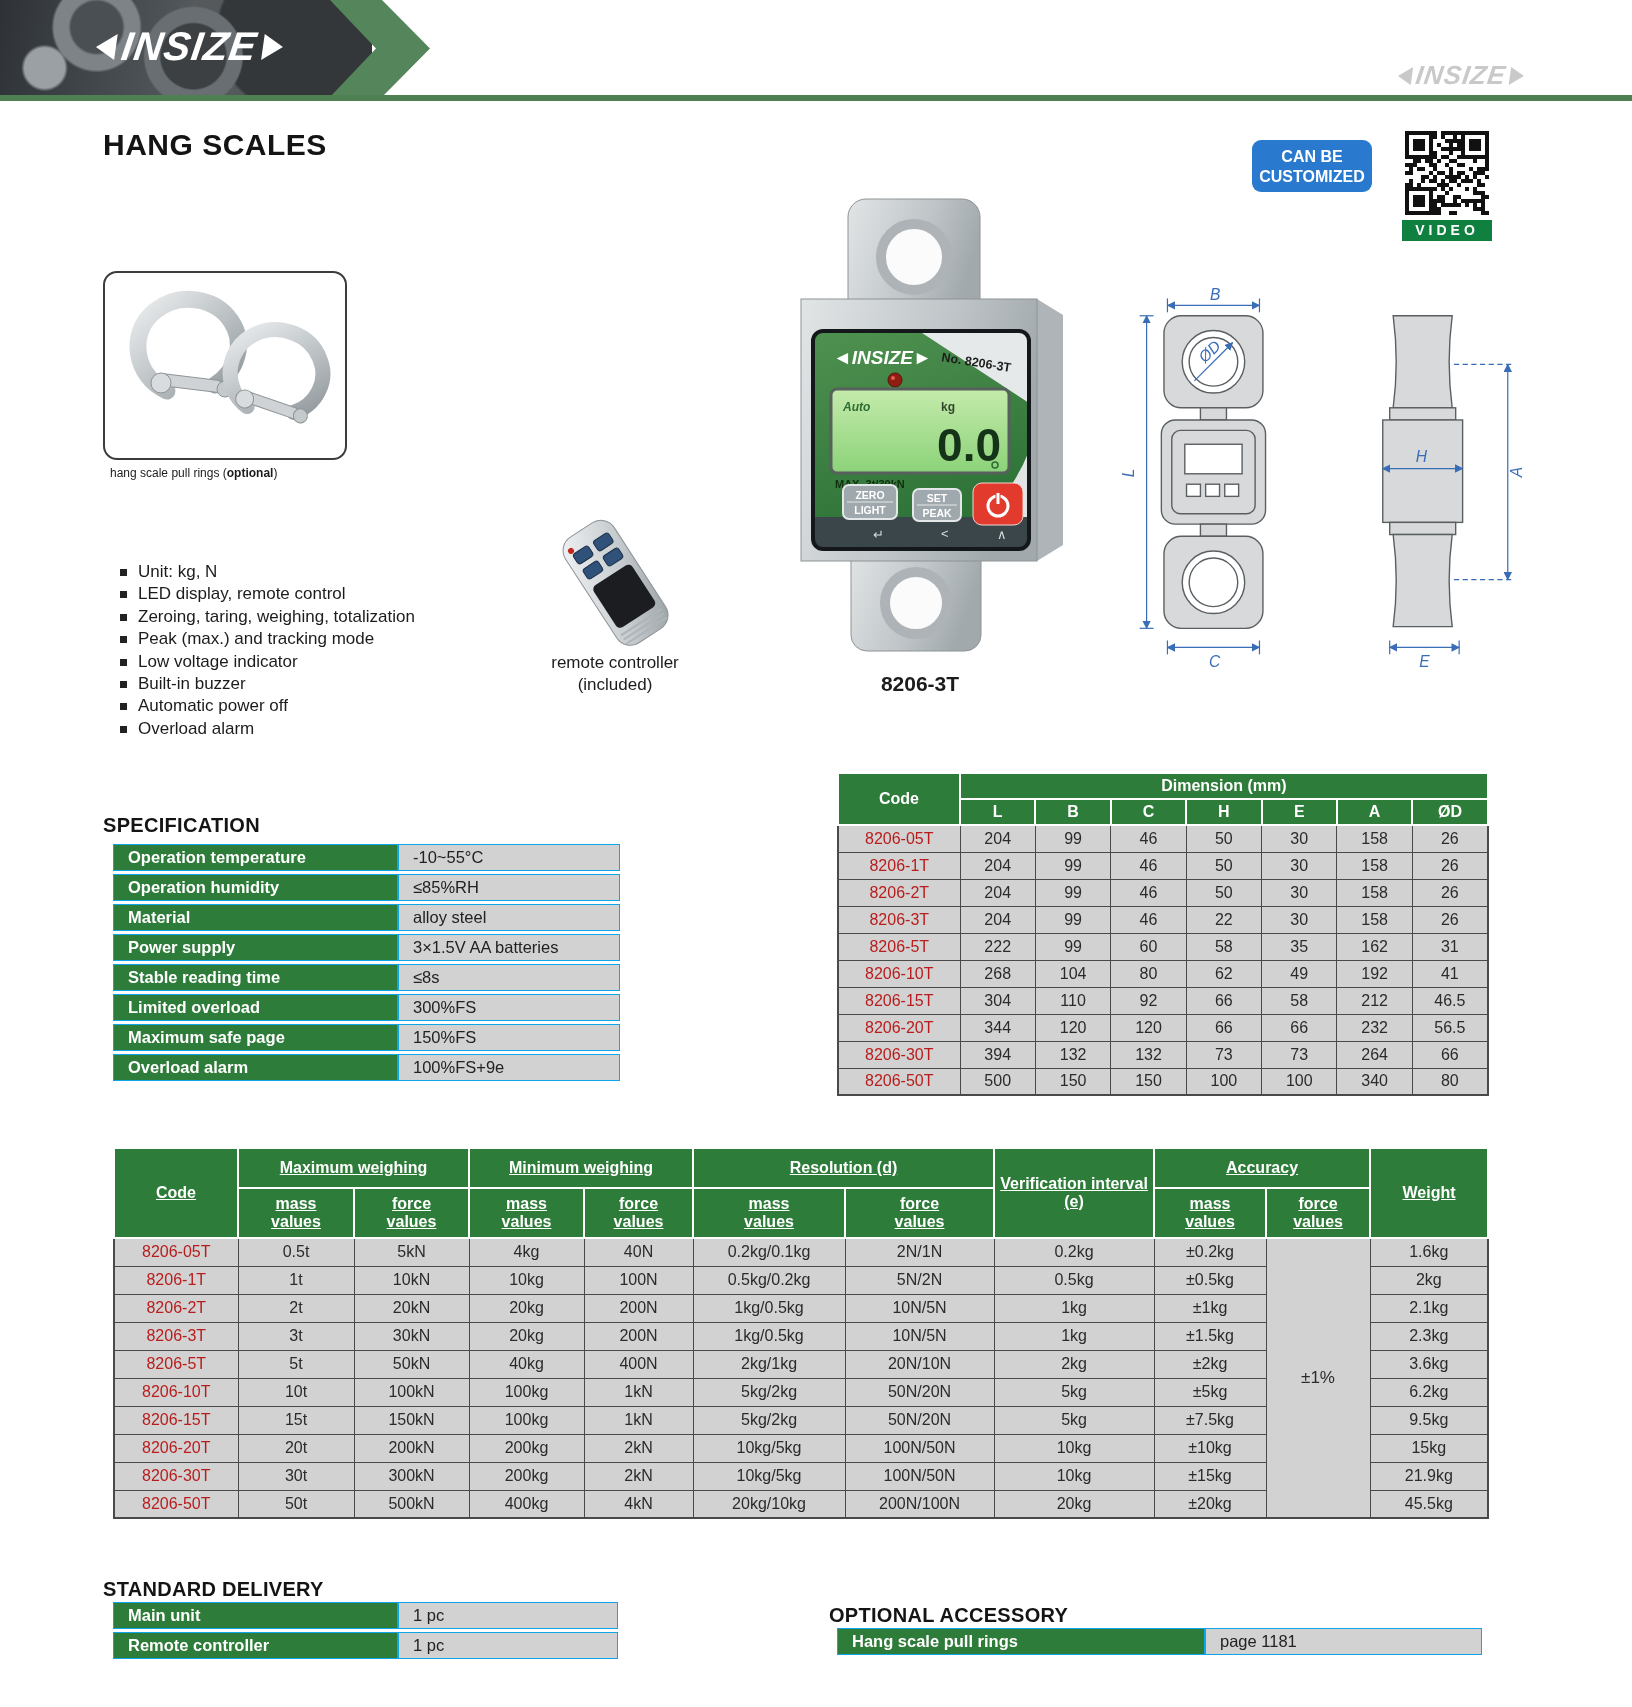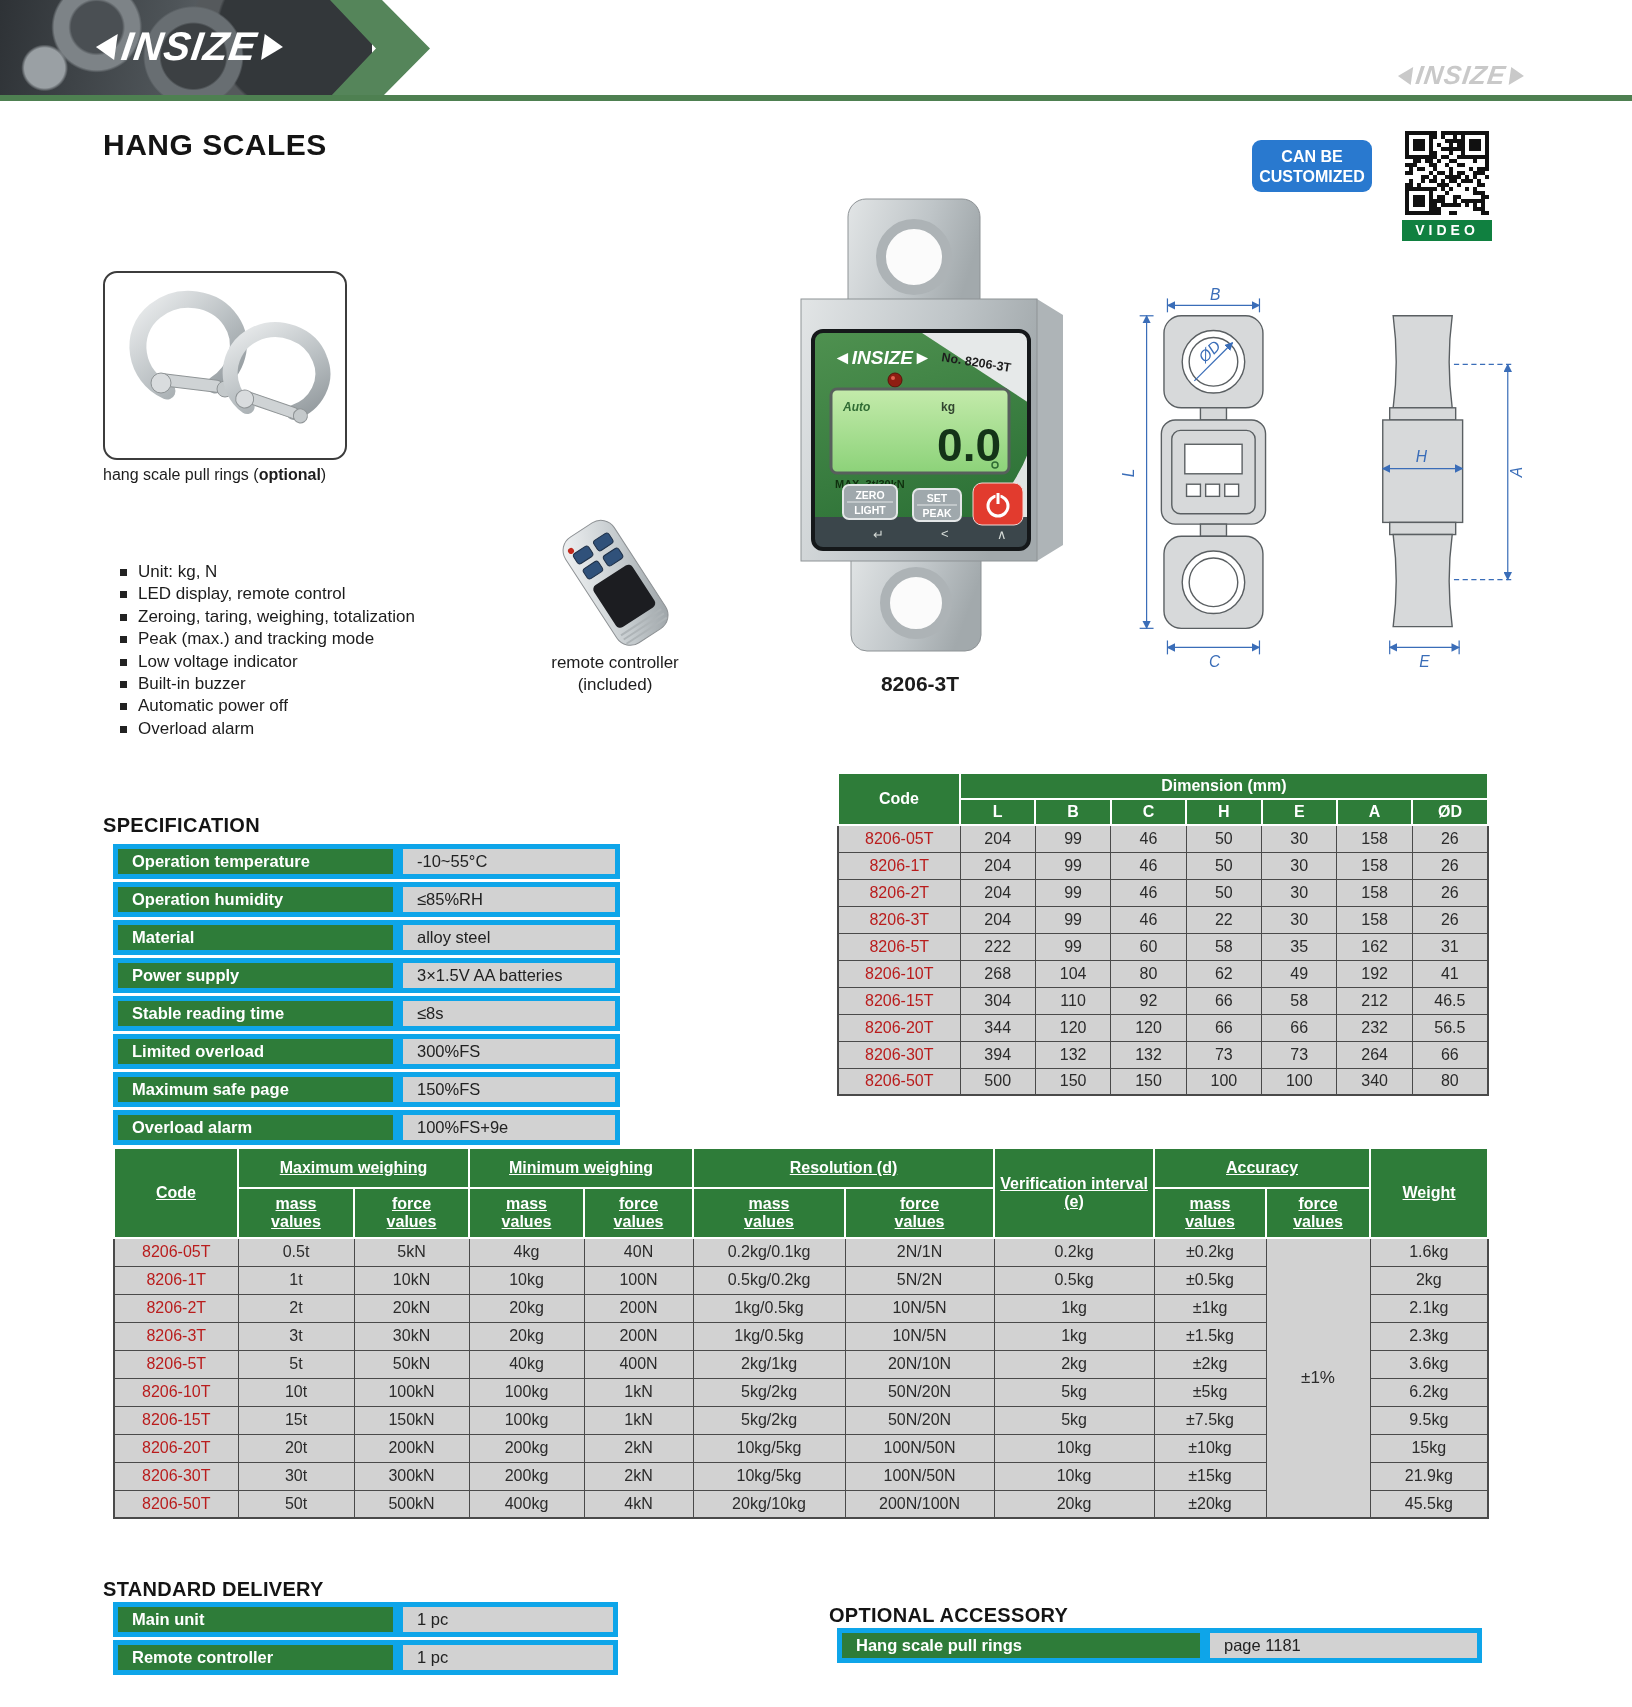--- a/index.html
+++ b/index.html
@@ -29,21 +29,21 @@
   .page-title{position:absolute;left:103px;top:128px;font-size:30px;font-weight:bold;color:#141414;letter-spacing:.5px;}
 
   .badge{position:absolute;left:1252px;top:140px;width:120px;height:52px;background:#2979cf;border-radius:9px;
     color:#fff;font-weight:bold;font-size:16px;text-align:center;line-height:1.25;padding-top:7px;box-sizing:border-box;}
   .qr-wrap{position:absolute;left:1402px;top:131px;width:90px;}
   .video-bar{margin-top:1px;background:#108040;color:#fff;font-weight:bold;font-size:14px;text-align:center;
     letter-spacing:4px;padding:2px 0 3px;}
 
   
   .rings-box{position:absolute;left:103px;top:271px;width:240px;height:185px;border:2px solid #3c3c3c;border-radius:14px;background:#fff;}
-  .rings-caption{position:absolute;left:103px;top:466px;font-size:16px;color:#1c1c1c;}
+  .rings-caption{position:absolute;left:110px;top:466px;font-size:12px;color:#1c1c1c;}
   .features{position:absolute;left:106px;top:549px;margin:12px;padding:0;list-style:none;font-size:17px;}
   .features li{position:relative;padding-left:20px;line-height:22.4px;}
   .features li::before{content:"";position:absolute;left:2px;top:8px;width:7px;height:7px;background:#222;}
 
   .remote-wrap{position:absolute;left:535px;top:512px;width:160px;height:140px;}
   .remote-caption{position:absolute;left:525px;top:652px;width:180px;text-align:center;font-size:17px;line-height:1.3;}
 
   .device-wrap{position:absolute;left:745px;top:195px;width:330px;height:460px;}
   .device-caption{position:absolute;left:790px;top:672px;width:260px;text-align:center;font-size:21px;font-weight:bold;}
 
@@ -62,21 +62,21 @@
   #dim-table tbody tr{height:27px;}
 
   #main-table{position:absolute;left:113px;top:1147px;width:1374px;}
   #main-table thead tr.g{height:40px;}
   #main-table thead tr.s{height:50px;}
   #main-table tbody tr{height:28px;}
   #main-table thead th{font-size:16px;line-height:1.15;text-decoration:underline;}
 
   .section-h{position:absolute;font-size:20px;font-weight:bold;color:#141414;letter-spacing:.3px;}
   .kv{border-collapse:separate;border-spacing:0 3px;table-layout:fixed;position:absolute;}
-  .kv td{height:25px;border:5px solid #0ea5e9;padding:0 0 0 14px;font-size:16.5px;}
+  .kv td{height:25px;border:1px solid #0ea5e9;padding:0 0 0 14px;font-size:16.5px;}
   .kv td.k{background:#2e7c39;color:#fff;font-weight:bold;}
   .kv td.v{background:#d2d2d2;color:#222;}
 
   svg text{font-family:"Liberation Sans",sans-serif;}
 </style>
 </head>
 <body>
 
 <div id="page">
 

